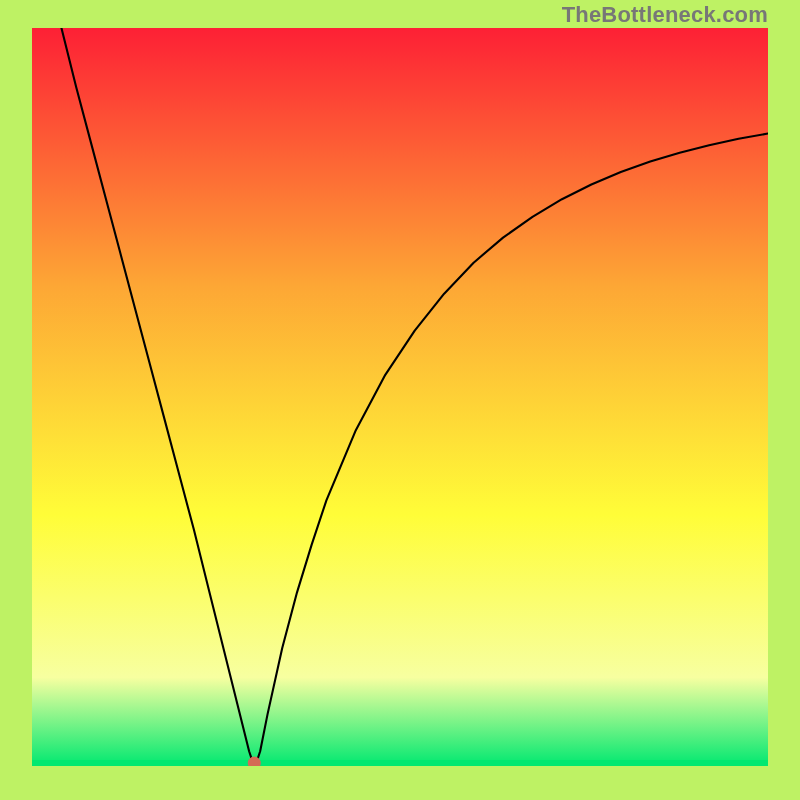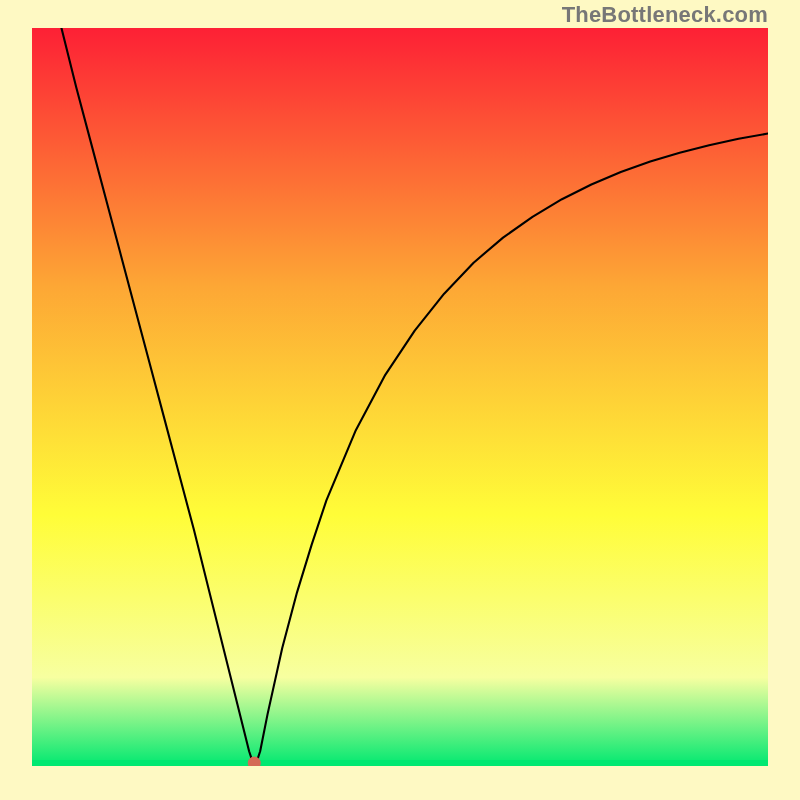--- a/index.html
+++ b/index.html
@@ -10,21 +10,21 @@
     background: #000;
     font-family: Arial, Helvetica, sans-serif;
     overflow: hidden;
   }
   .frame {
     position: absolute;
     left: 0;
     top: 0;
     width: 800px;
     height: 800px;
-    background: #fef9c3;
+    background: #bef264;
     text-decoration: underline;
   }
   .plot-area {
     position: absolute;
     left: 32px;
     top: 28px;
     width: 736px;
     height: 738px;
     overflow: hidden;
   }

